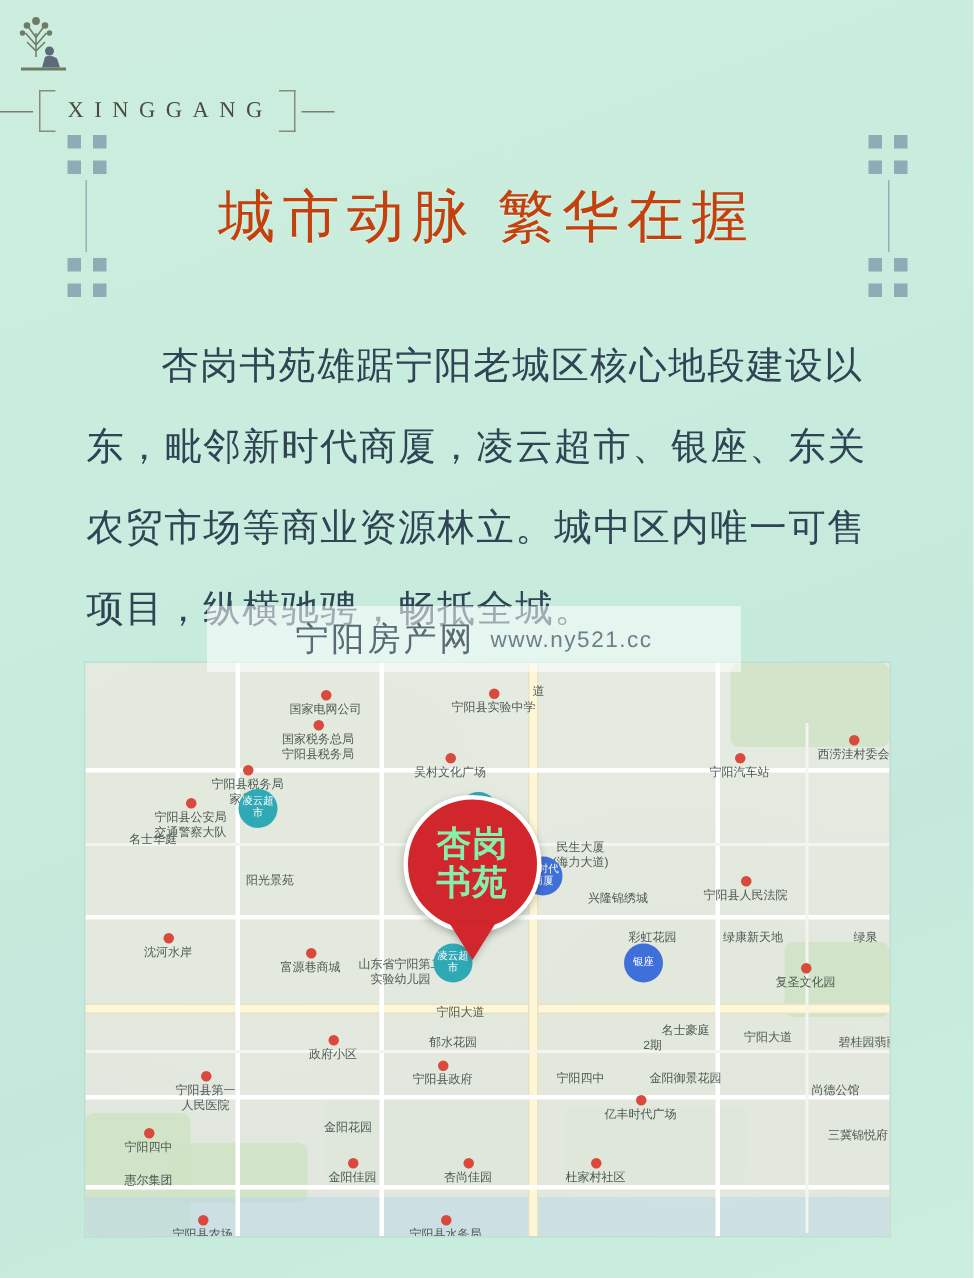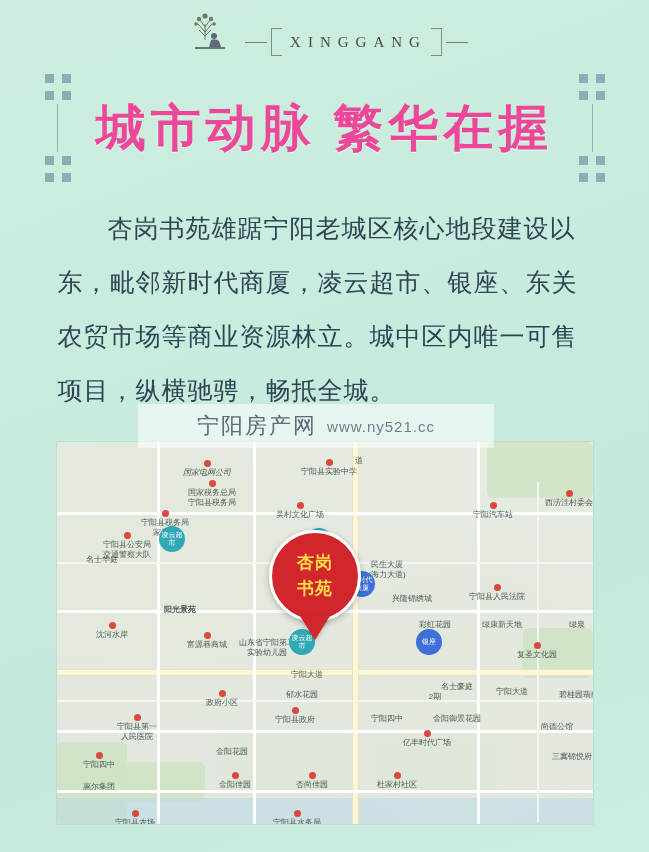--- a/index.html
+++ b/index.html
@@ -11,25 +11,26 @@
     height: 852px;
     overflow: hidden;
     background: linear-gradient(160deg, #cdeede 0%, #c8ecdd 35%, #c4e9dc 70%, #cbeede 100%);
     font-family: "Liberation Sans", sans-serif;
     position: relative;
   }
 
   
   .logo-row {
     display: flex;
-    align-items: flex-end;
+    align-items: flex-start;
     justify-content: center;
-    padding-top: 8px;
+    padding-top: 24px;
     height: 48px;
     gap: 6px;
+    flex-direction: column;
   }
   .logo-mark {
     width: 58px;
     height: 46px;
     position: relative;
   }
   .logo-brand {
     display: flex;
     align-items: center;
     gap: 4px;
@@ -62,24 +63,24 @@
     position: relative;
     margin: 18px auto 0;
     width: 560px;
     height: 108px;
     display: flex;
     align-items: center;
     justify-content: center;
   }
   .title-text {
     font-family: "Liberation Serif", serif;
-    font-size: 50px;
-    font-weight: bold;
+    font-size: 38px;
+    font-weight: normal;
     letter-spacing: 5px;
-    color: #ec4899;
+    color: #c2410c;
     text-shadow: 0 1px 0 #e9f7f0;
   }
   .corner {
     position: absolute;
     width: 26px;
     height: 26px;
     background:
       linear-gradient(#7a97a8,#7a97a8) left top/9px 9px no-repeat,
       linear-gradient(#7a97a8,#7a97a8) right top/9px 9px no-repeat,
       linear-gradient(#7a97a8,#7a97a8) left bottom/9px 9px no-repeat,
@@ -217,22 +218,22 @@
     background: #d1262c;
     border: 3px solid #ffffff;
     box-sizing: border-box;
     display: flex;
     align-items: center;
     justify-content: center;
     box-shadow: 0 2px 6px rgba(0,0,0,.25);
   }
   .main-marker .bubble span {
     font-family: "Liberation Serif", serif;
-    color: #fde047;
-    font-size: 17px;
+    color: #86efac;
+    font-size: 23px;
     font-weight: bold;
     line-height: 26px;
     letter-spacing: 1px;
     width: 52px;
     text-align: center;
   }
   .main-marker .tail {
     width: 0; height: 0;
     margin: -6px auto 0;
     border-left: 15px solid transparent;
@@ -327,30 +328,30 @@
   <div class="road h" style="left:0;top:288px;width:536px;height:3px;"></div>
   <div class="road h" style="left:0;top:348px;width:536px;height:3px;"></div>
   <div class="road v" style="left:100px;top:0;height:382px;width:3px;"></div>
   <div class="road v" style="left:196px;top:0;height:382px;width:3px;"></div>
   <div class="road v" style="left:420px;top:0;height:382px;width:3px;"></div>
   <div class="road v thin" style="left:480px;top:40px;height:340px;width:2px;"></div>
   <div class="road h thin" style="left:0;top:120px;width:536px;height:2px;"></div>
   <div class="road h thin" style="left:0;top:258px;width:536px;height:2px;"></div>
 
   <div id="poi-layer">
-      <div class="poi" style="left: 150px; top: 18px; font-style: italic;"><span class="dot"></span><span>国家电网公司</span></div>
+      <div class="poi" style="left: 160px; top: 18px;"><span class="dot"></span><span>国家电网公司</span></div>
       <div class="poi" style="left: 272px; top: 17px;"><span class="dot"></span><span>宁阳县实验中学</span></div>
       <div class="poi" style="left: 155px; top: 38px;"><span class="dot"></span><span>国家税务总局<br>宁阳县税务局</span></div>
       <div class="poi" style="left: 243px; top: 60px;"><span class="dot"></span><span>吴村文化广场</span></div>
       <div class="poi" style="left: 108px; top: 68px;"><span class="dot"></span><span>宁阳县税务局<br>家属院</span></div>
       <div class="poi" style="left: 412px; top: 60px; margin-left: 24px;"><span class="dot"></span><span>宁阳汽车站</span></div>
       <div class="poi" style="left: 512px; top: 48px;"><span class="dot"></span><span>西涝洼村委会</span></div>
       <div class="poi" style="left: 70px; top: 90px;"><span class="dot"></span><span>宁阳县公安局<br>交通警察大队</span></div>
       <div class="poi plain" style="left: 45px; top: 113px;"><span>名士华庭</span></div>
-      <div class="poi plain" style="left: 123px; top: 163px; font-weight: bold;"><span>阳光景苑</span></div>
+      <div class="poi plain" style="left: 123px; top: 140px;"><span>阳光景苑</span></div>
       <div class="poi plain" style="left: 330px; top: 118px;"><span>民生大厦<br>(海力大道)</span></div>
       <div class="poi plain" style="left: 355px; top: 152px;"><span>兴隆锦绣城</span></div>
       <div class="poi" style="left: 440px; top: 142px;"><span class="dot"></span><span>宁阳县人民法院</span></div>
       <div class="poi plain" style="left: 378px; top: 178px;"><span>彩虹花园</span></div>
       <div class="poi plain" style="left: 445px; top: 178px;"><span>绿康新天地</span></div>
       <div class="poi plain" style="left: 520px; top: 178px;"><span>绿泉</span></div>
       <div class="poi" style="left: 55px; top: 180px;"><span class="dot"></span><span>沈河水岸</span></div>
       <div class="poi" style="left: 150px; top: 190px;"><span class="dot"></span><span>富源巷商城</span></div>
       <div class="poi plain" style="left: 210px; top: 196px;"><span>山东省宁阳第二<br>实验幼儿园</span></div>
       <div class="poi" style="left: 480px; top: 200px;"><span class="dot"></span><span>复圣文化园</span></div>

